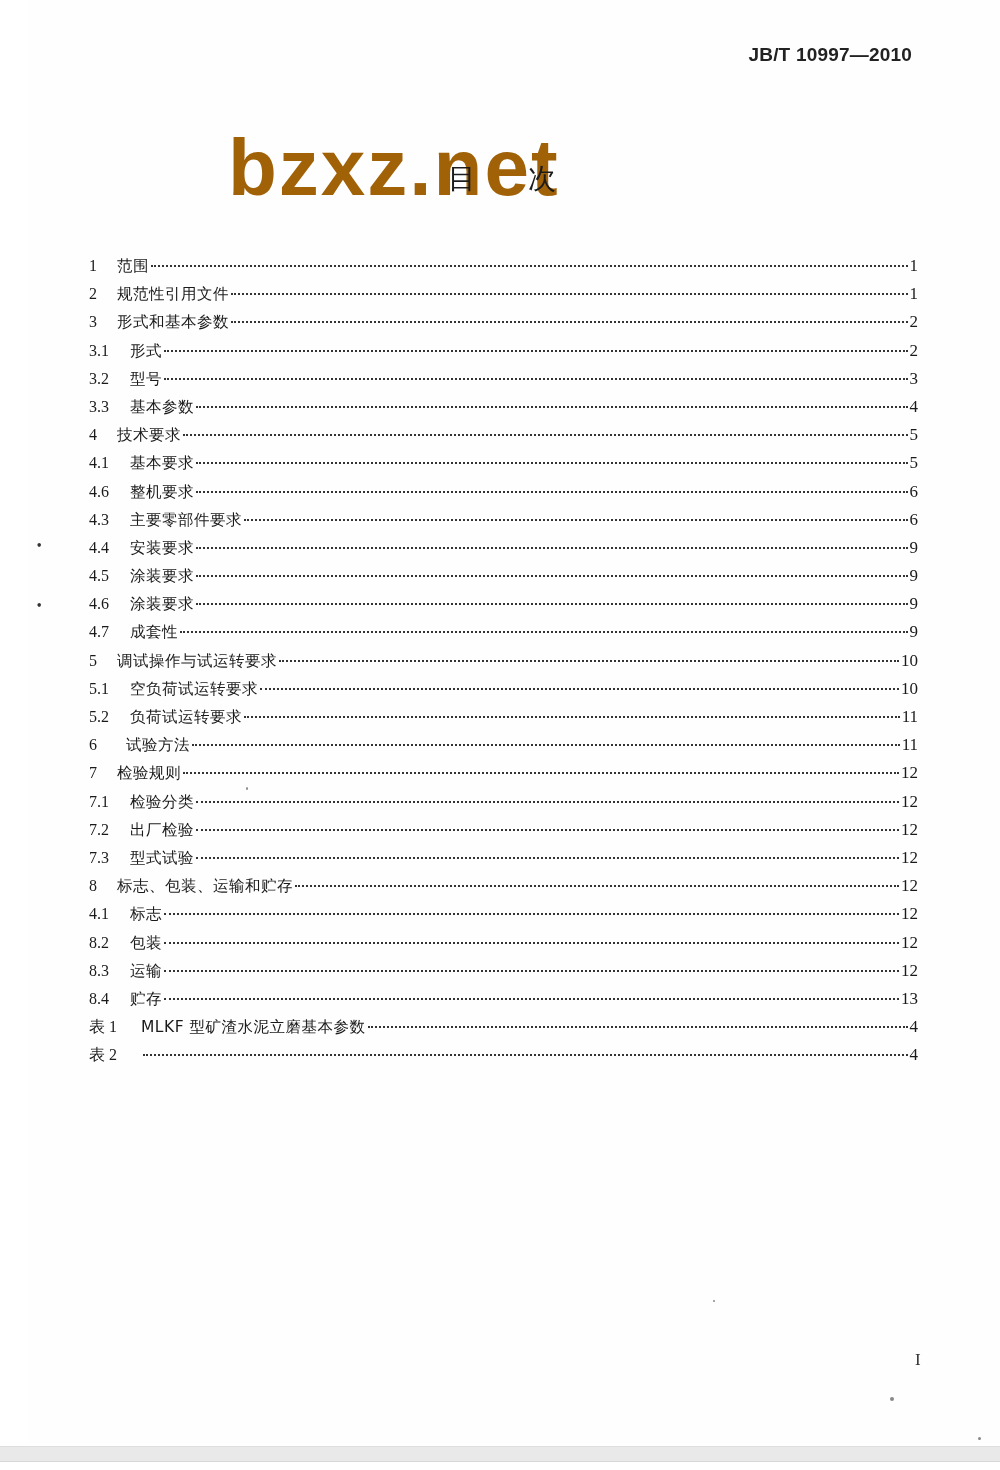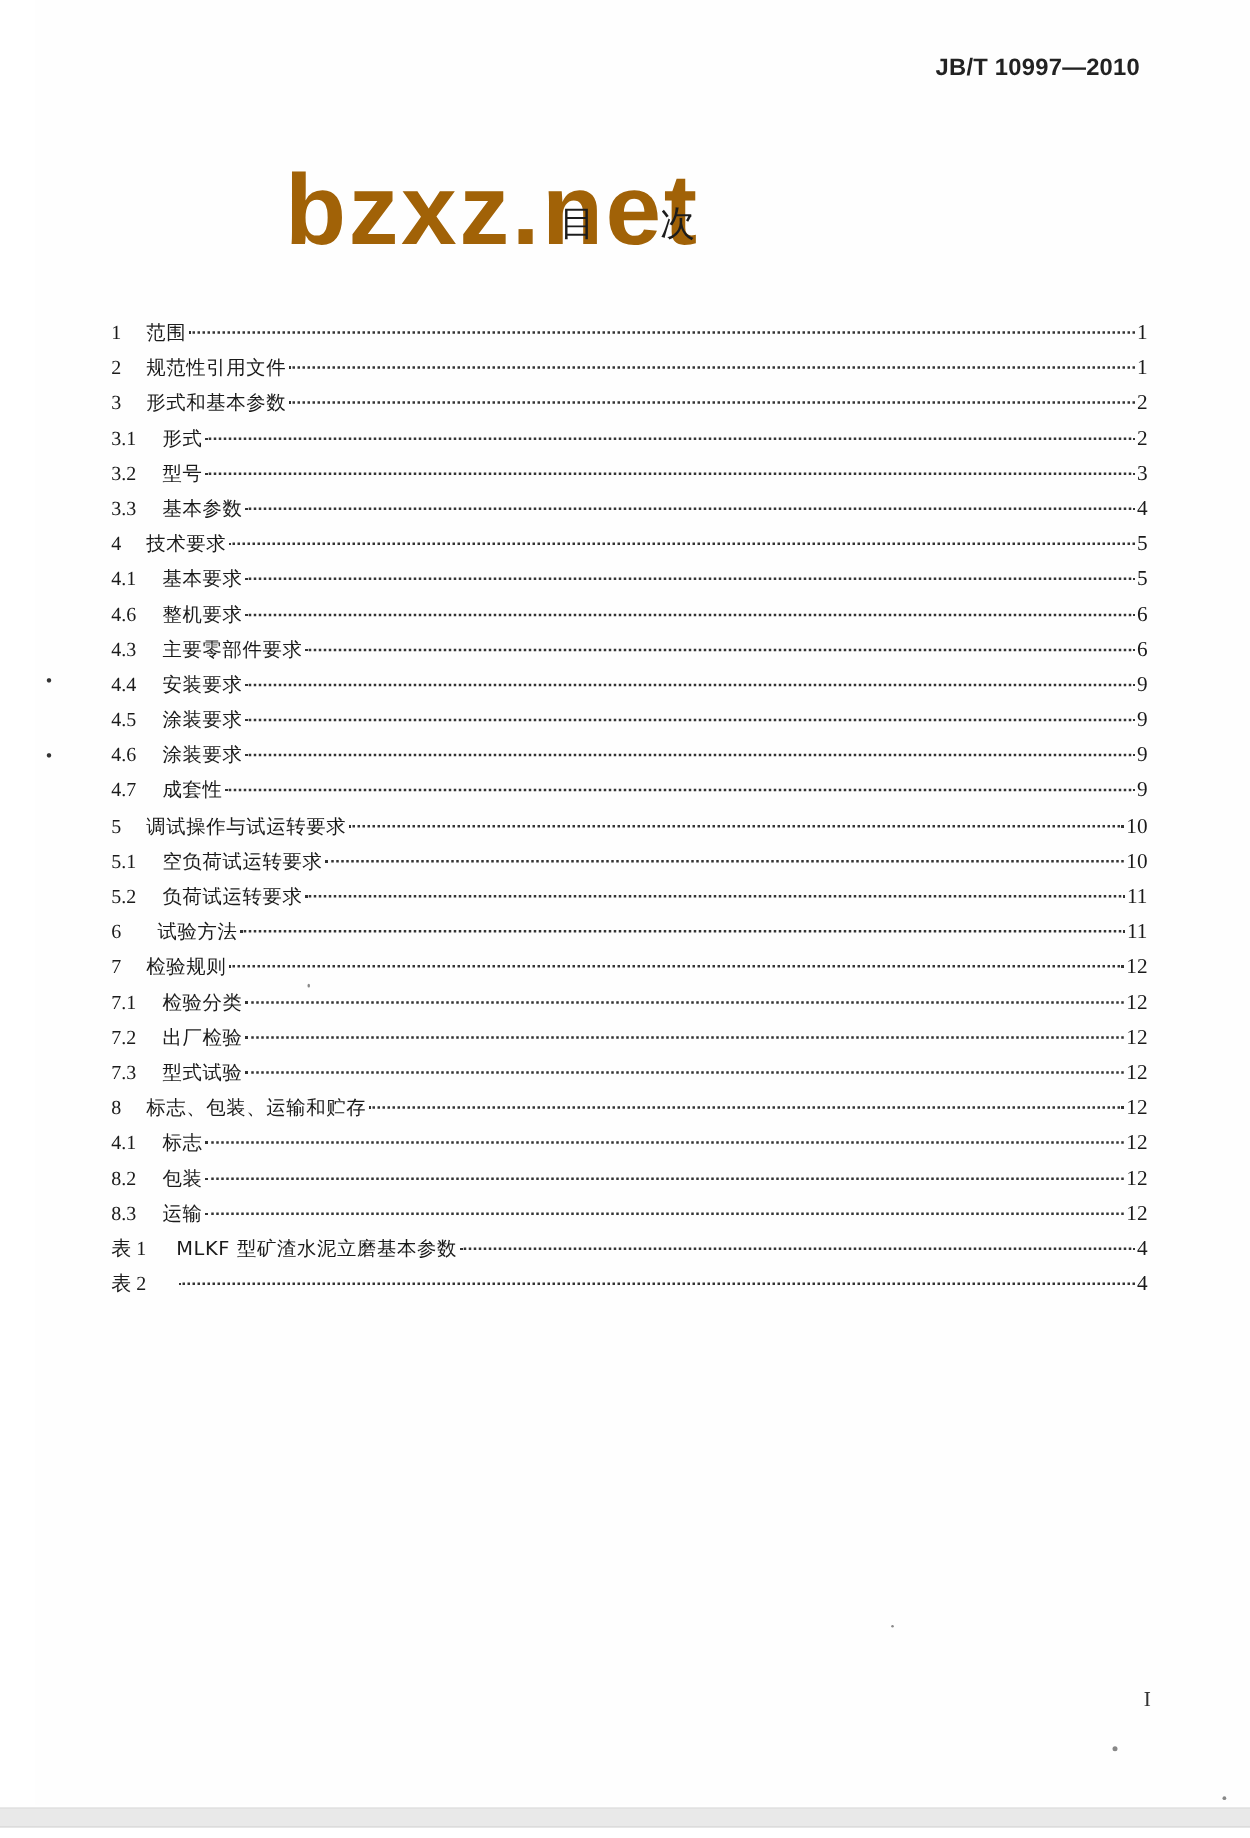--- a/index.html
+++ b/index.html
@@ -298,20 +298,26 @@
         <span class="label">包装</span>
         <span class="leader"></span>
         <span class="page-no">12</span>
       </div>
       <div class="toc-row l2">
         <span class="num">8.3</span>
         <span class="label">运输</span>
         <span class="leader"></span>
         <span class="page-no">12</span>
       </div>
+      <div class="toc-row l2">
+        <span class="num">8.4</span>
+        <span class="label">贮存</span>
+        <span class="leader"></span>
+        <span class="page-no">13</span>
+      </div>
       <div class="toc-row tbl">
         <span class="num">表 1</span>
         <span class="label">MLKF 型矿渣水泥立磨基本参数</span>
         <span class="leader"></span>
         <span class="page-no">4</span>
       </div>
       <div class="toc-row tbl">
         <span class="num">表 2</span>
         <span class="leader"></span>
         <span class="page-no">4</span>

